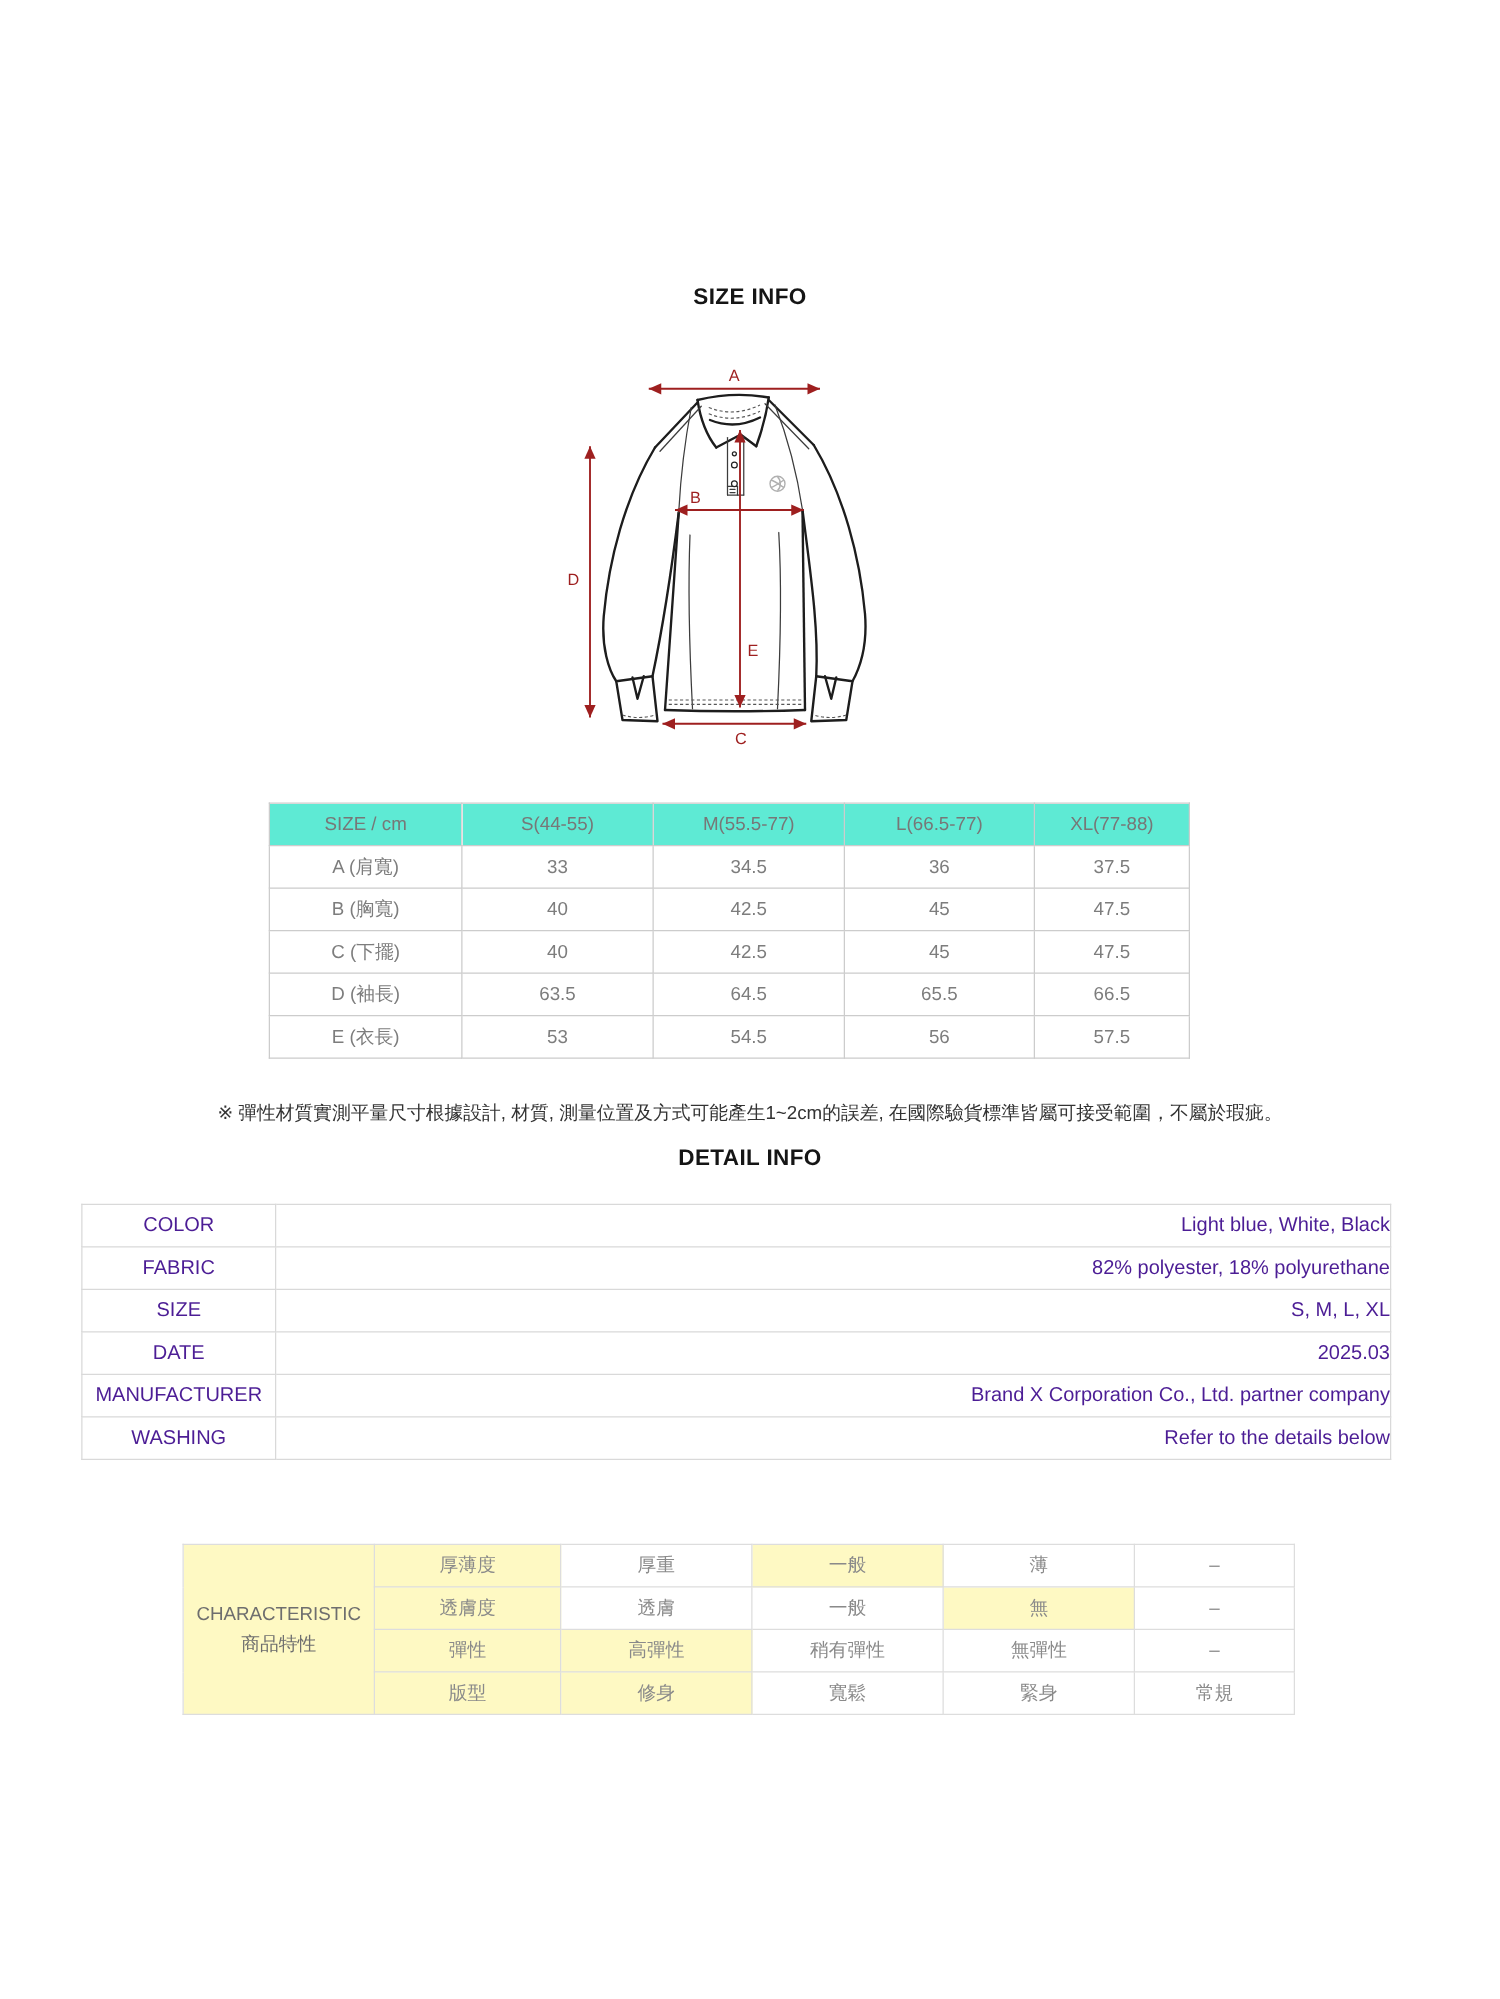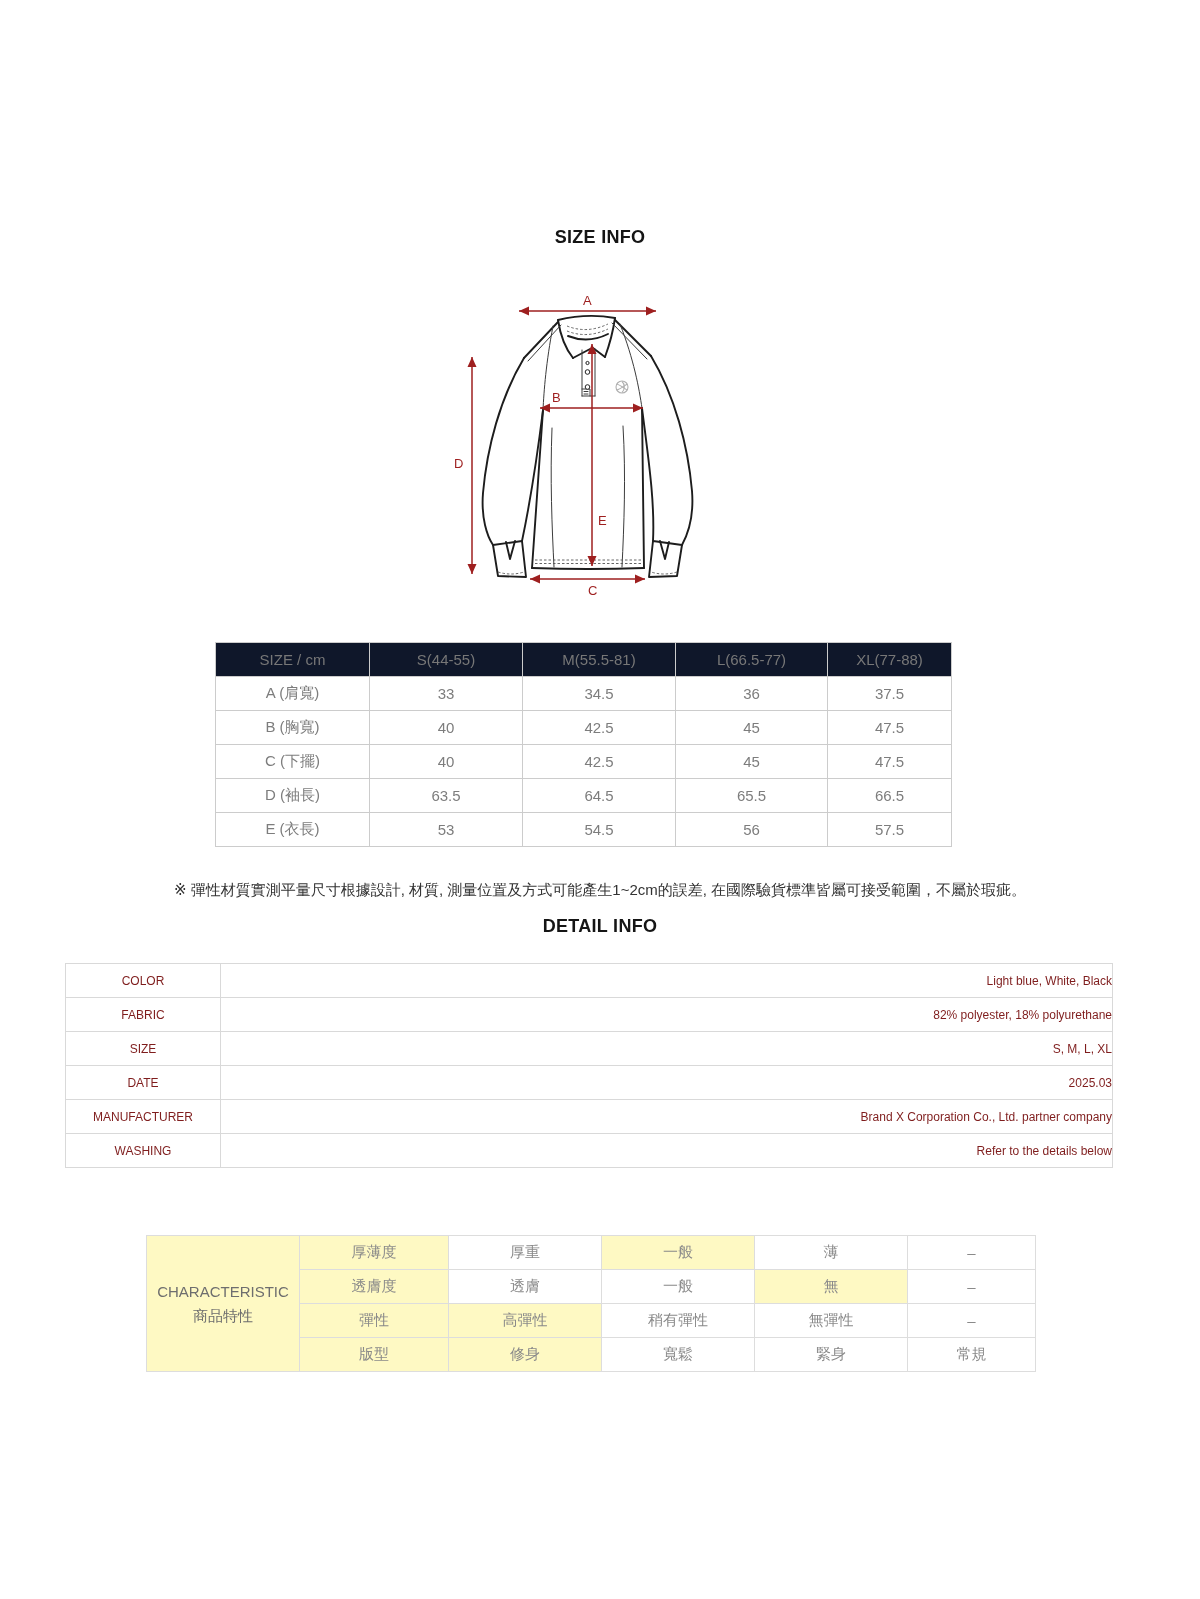--- a/index.html
+++ b/index.html
@@ -13,29 +13,29 @@
 
   .shirt-wrap { position:absolute; left:440px; top:278px; width:320px; height:325px; }
 
   table { border-collapse:collapse; table-layout:fixed; }
 
   
   .size-table { position:absolute; left:215px; top:642px; width:736px;
                 font-size:15px; color:#7d7d7d; }
   .size-table td { border:1px solid #cccccc; height:33px; text-align:center;
                    vertical-align:middle; padding:0; overflow:hidden; }
-  .size-table td.hdr { background:#0f172a; color:#777777; }
+  .size-table td.hdr { background:#5eead4; color:#777777; }
 
   
   .note { position:absolute; top:868px; left:0; width:1200px; text-align:center;
           font-size:15px; color:#333333;margin-top:13px; }
 
   
   .detail-table { position:absolute; left:65px; top:963px; width:1047px;
-                  font-size:12px; color:#7f1d1d; }
+                  font-size:16px; color:#4c1d95; }
   .detail-table td { border:1px solid #d9d9d9; height:33px; vertical-align:middle; padding:0; }
   .detail-table td.dlabel { text-align:center; }
   .detail-table td.dvalue { text-align:right; padding-left:106px; }
 
   
   .char-table { position:absolute; left:146px; top:1235px; width:889px;
                 font-size:15px; color:#8a8a8a; text-align:center; }
   .char-table td { border:1px solid #dddddd; height:33px; vertical-align:middle; padding:0; }
   .char-table td.gray { background:#fef9c3; }
   .char-table td.clabel { background:#fef9c3; color:#6e6e6e; line-height:1.6; }
@@ -152,21 +152,21 @@
         <col style="width:154px">
         <col style="width:153px">
         <col style="width:153px">
         <col style="width:152px">
         <col style="width:124px">
       </colgroup>
     <tbody>
         <tr>
           <td class="hdr">SIZE / cm</td>
           <td class="hdr">S(44-55)</td>
-          <td class="hdr">M(55.5-81)</td>
+          <td class="hdr">M(55.5-77)</td>
           <td class="hdr">L(66.5-77)</td>
           <td class="hdr">XL(77-88)</td>
         </tr>
         <tr>
           <td>A (肩寬)</td>
           <td>33</td>
           <td>34.5</td>
           <td>36</td>
           <td>37.5</td>
         </tr>

